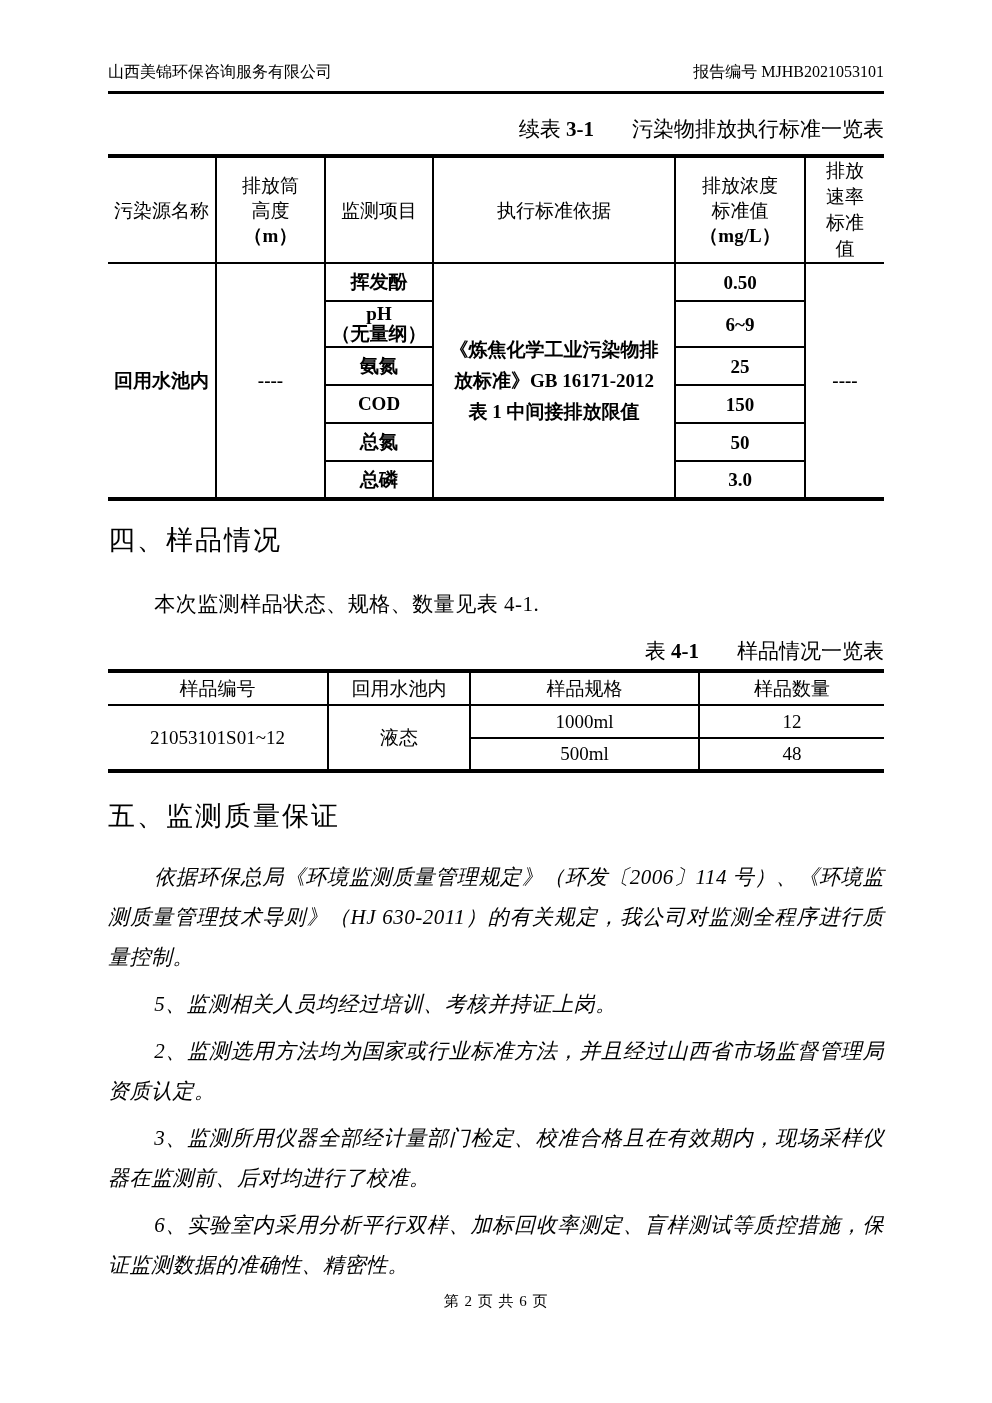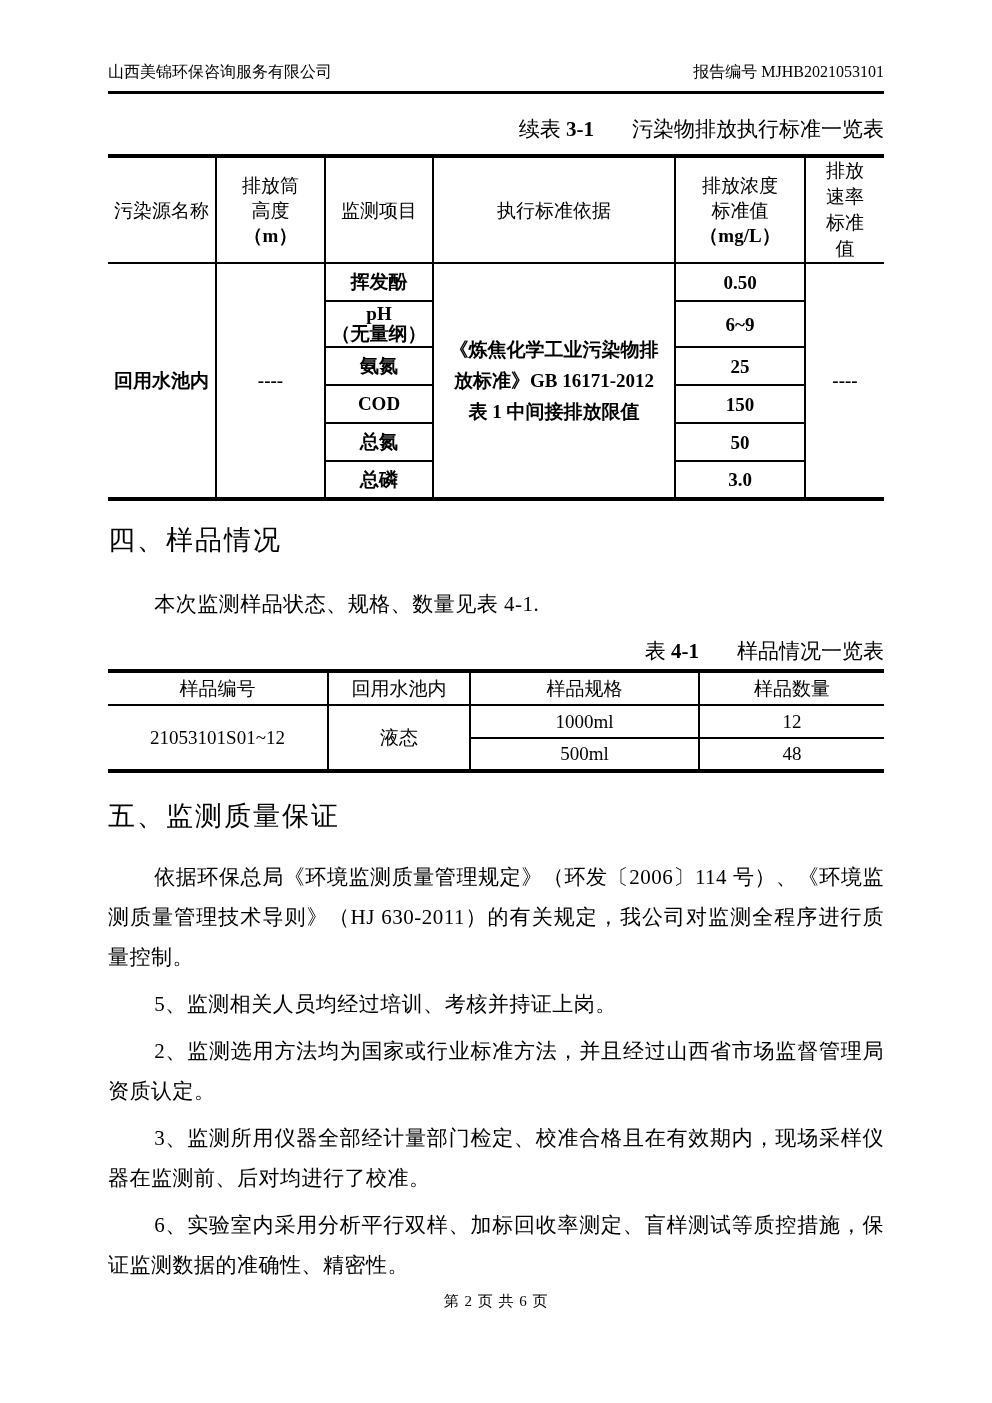--- a/index.html
+++ b/index.html
@@ -78,21 +78,21 @@
   .body-text {
     font-size: 21px;
     letter-spacing: 0.5px;
     text-align: justify;
     text-indent: 2.2em;
     margin: 0;
   }
   .intro4 { margin-top: 34px; line-height: 26px; }
 
   .qa { margin-top: 24px; }
-  .qa p { line-height: 40px; margin: 0 0 7px 0; }
+  .qa p { line-height: 40px; margin: 0 0 7px 0; font-style: italic; }
 
   
   .page-footer {
     text-align: center;
     font-size: 15px;
     letter-spacing: 1px;
   }
 </style>
 </head>
 <body>

